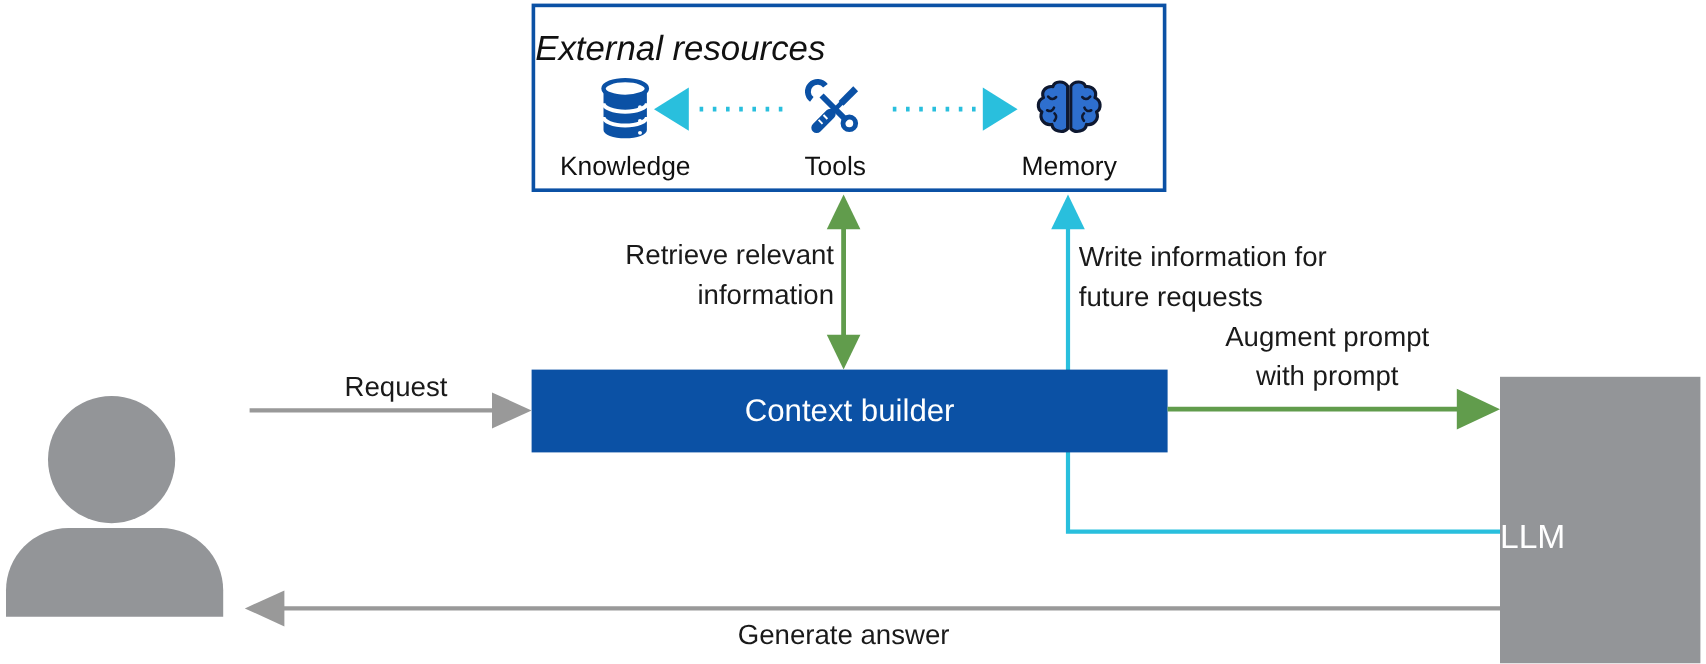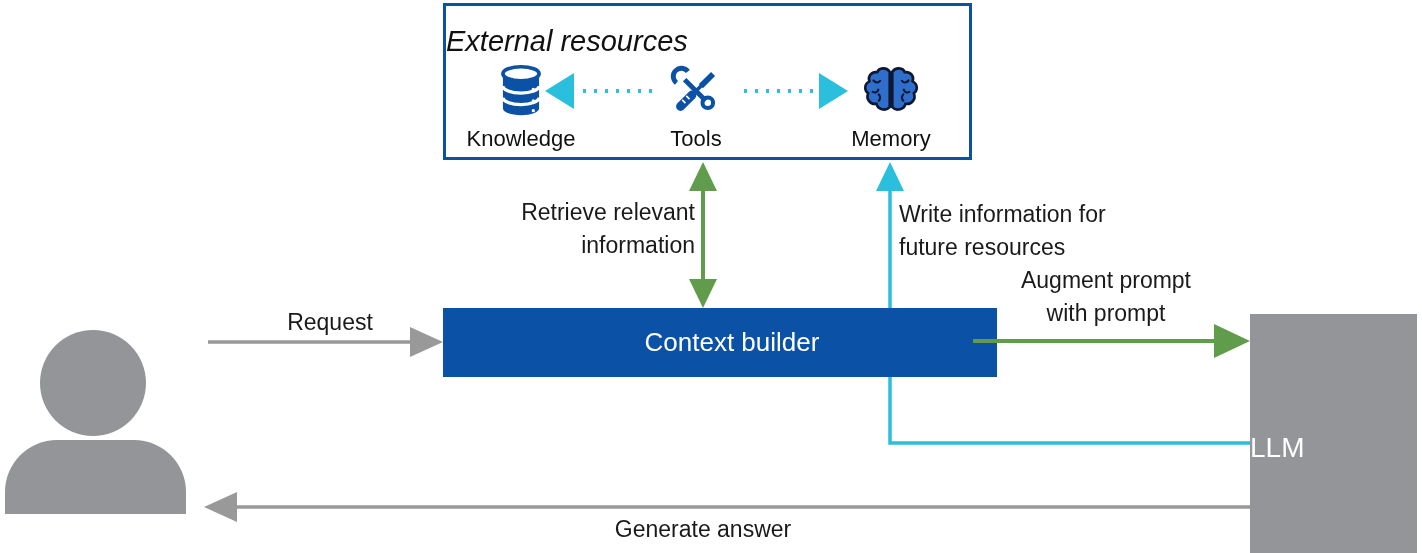--- a/index.html
+++ b/index.html
@@ -21,21 +21,21 @@
   .res-col{position:absolute;top:56px;text-align:center;}
   .res-col .ic{height:58px;display:flex;align-items:center;justify-content:center;}
   .res-label{font-size:22px;margin-top:6px;color:#111111;}
   #col-knowledge{left:0;width:150px;}
   #col-tools{left:180px;width:140px;}
   #col-memory{left:370px;width:150px;}
 
   
   #context-builder{
     position:absolute;left:443px;top:308px;width:530px;height:69px;background:#0b51a5;
-    display:flex;align-items:center;justify-content:center;color:#ffffff;font-size:26px;padding-left:24px;
+    display:flex;align-items:center;justify-content:center;color:#ffffff;font-size:26px;
   }
   #llm-box{
     position:absolute;left:1250px;top:314px;width:167px;height:267px;background:#939598;
     display:flex;align-items:center;color:#ffffff;font-size:28px;
   }
 
   
   .edge-label{position:absolute;font-size:23px;line-height:33px;color:#1a1a1a;}
   #lbl-request{left:240px;top:306px;width:180px;text-align:center;}
   #lbl-retrieve{left:440px;top:196px;width:255px;text-align:right;}
@@ -164,21 +164,21 @@
 
   <div class="edge-label" id="lbl-request">Request</div>
 
   <div class="edge-label" id="lbl-retrieve">
     <div>Retrieve relevant</div>
     <div>information</div>
   </div>
 
   <div class="edge-label" id="lbl-write">
     <div>Write information for</div>
-    <div>future resources</div>
+    <div>future requests</div>
   </div>
 
   <div class="edge-label" id="lbl-augment">
     <div>Augment prompt</div>
     <div>with prompt</div>
   </div>
 
   <div class="edge-label" id="lbl-generate">Generate answer</div>
 
 </div>

